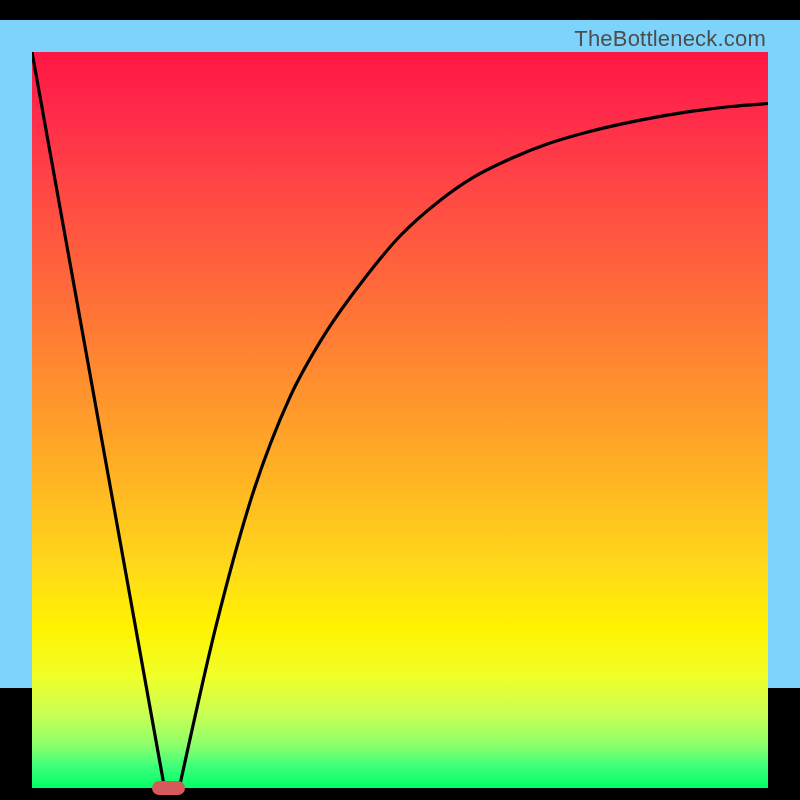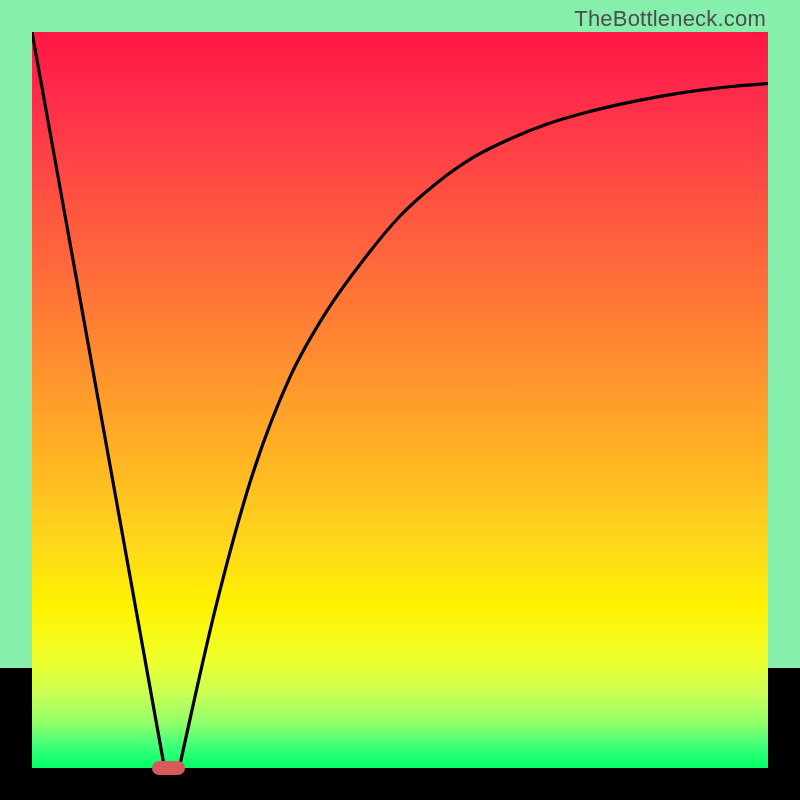--- a/index.html
+++ b/index.html
@@ -8,21 +8,22 @@
     width: 800px;
     height: 800px;
     overflow: hidden;
     background: #000;
     font-family: Arial, Helvetica, sans-serif;
   }
   .frame {
     position: relative;
     width: 800px;
     height: 668px;
-    background: #86efac;
+    background: #7dd3fc;
+    margin-top: 20px;
   }
   .plot-area {
     position: absolute;
     left: 32px;
     top: 32px;
     width: 736px;
     height: 736px;
     
     background: linear-gradient(
       to bottom,

